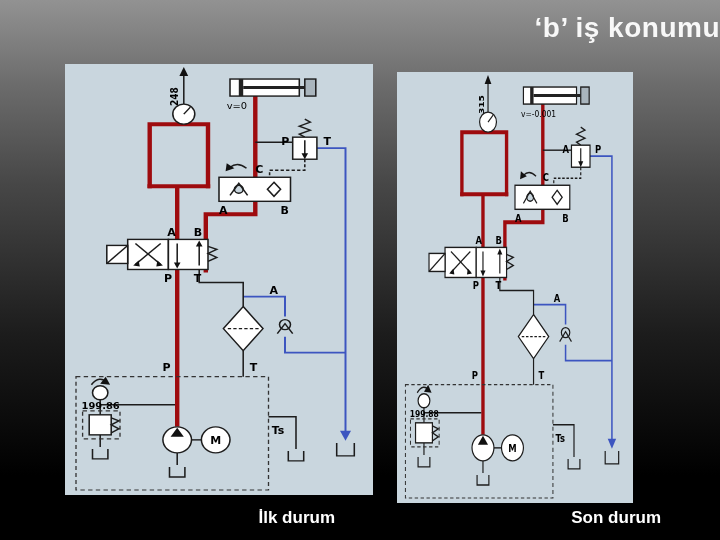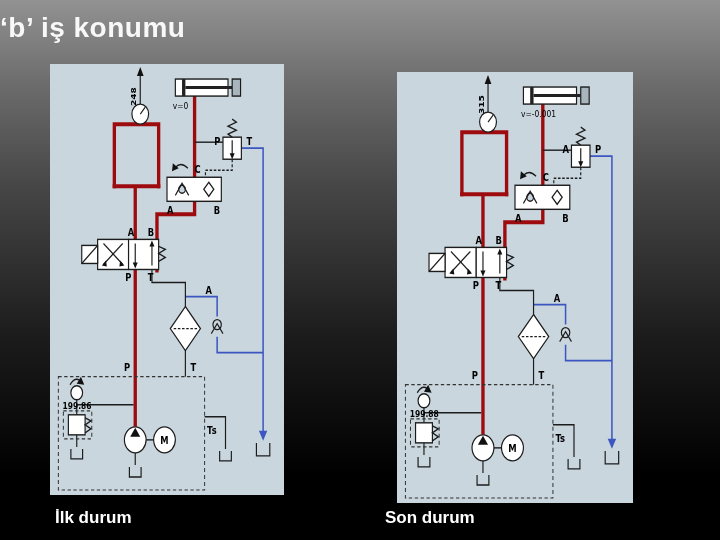--- a/index.html
+++ b/index.html
@@ -2,31 +2,31 @@
 <html><head>
 <meta charset="utf-8">
 <style>
   html,body { margin:0; padding:0; }
   body {
     width:720px; height:540px; position:relative; overflow:hidden;
     background:linear-gradient(180deg,#929292 0%,#6b6b6b 16%,#474747 34%,#1c1c1c 62%,#000 88%);
     font-family:"Liberation Sans", sans-serif;
   }
   .title {
-    position:absolute; top:12px; left:0; width:720px; text-align:left;
+    position:absolute; top:12px; left:0; width:720px; text-align:right;
     color:#f8f8f8; font-size:28px; font-weight:bold; letter-spacing:.5px;
   }
   .panel {
     position:absolute; top:64px; height:431px; background:#c9d6de;
   }
-  .panel-left  { left:50px;  width:234px; }
+  .panel-left  { left:65px;  width:308px; }
   .panel-right { left:397px; width:236px;margin-top:8px; }
   .diagram-host, .diagram-host svg { width:100%; height:100%; display:block; }
   .caption {
-    position:absolute; top:508px; text-align:left; color:#fff;
+    position:absolute; top:508px; text-align:right; color:#fff;
     font-size:17px; font-weight:bold;
   }
   .caption-left  { left:55px;  width:280px; }
   .caption-right { left:385px; width:276px; }
 
   
   .red  { stroke:#9e0b0e; stroke-width:4;   fill:none; }
   .blu  { stroke:#3c55c0; stroke-width:1.8; fill:none; }
   .blufill { fill:#3c55c0; stroke:none; }
   .blk  { stroke:#1c1c1c; stroke-width:1.4; fill:none; }

